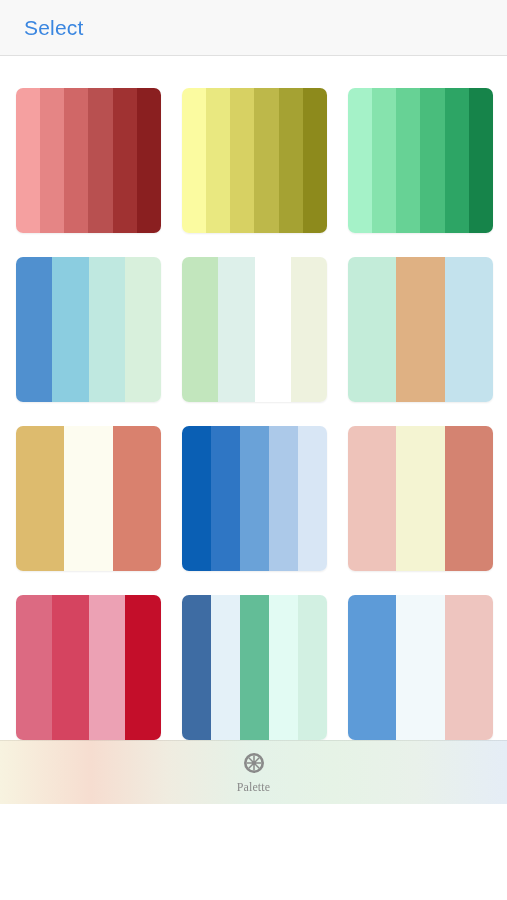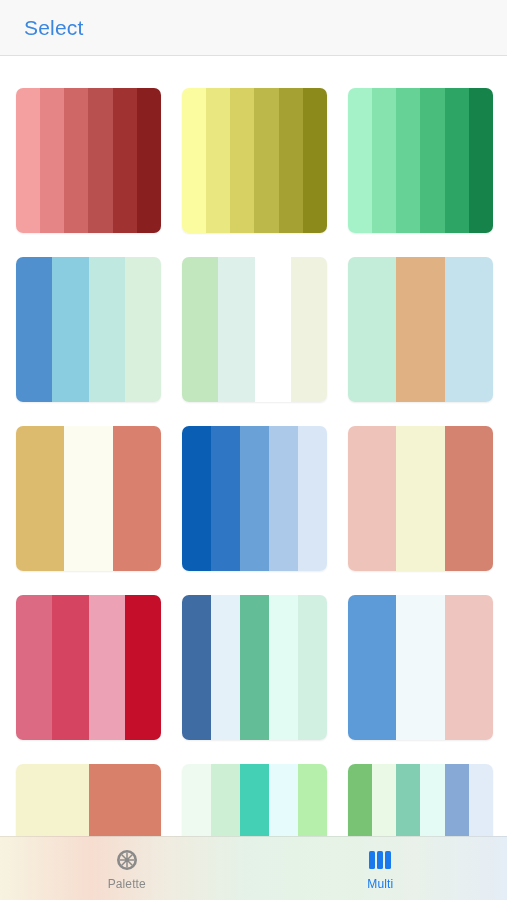--- a/index.html
+++ b/index.html
@@ -4,21 +4,21 @@
 <style>
   * { margin:0; padding:0; box-sizing:border-box; }
   html, body {
     width:507px; height:900px;
     font-family:"Liberation Sans", sans-serif;
     background:#ffffff;
     overflow:hidden;
   }
   #app {
     position:relative;
-    width:507px; height:900px;
+    width:507px; height:804px;
     display:flex; flex-direction:column;
     background:#404040;
   }
 
   
   .navbar {
     height:56px; flex:0 0 56px;
     background:#f8f8f8;
     border-bottom:1px solid #e0e0e0;
     display:flex; align-items:center;
@@ -82,20 +82,21 @@
     align-items:center;
     justify-content:center;
     gap:4px;
     cursor:pointer;
     height:100%;
   }
   .tab-icon { height:26px; display:flex; align-items:center; justify-content:center; }
   .tab-label {
     font-size:12px;
     letter-spacing:0.1px;
+    font-family:Liberation Serif, serif;
   }
   .tab.inactive .tab-label { color:#8a8a8a; }
   .tab.active   .tab-label { color:#1a7aed; }
 </style>
 </head>
 <body>
 
 <div id="app">
 
   <div class="navbar">
@@ -215,28 +216,16 @@
               <line x1="4.6" y1="12" x2="19.4" y2="12"></line>
               <line x1="6.8" y1="6.8" x2="17.2" y2="17.2"></line>
               <line x1="17.2" y1="6.8" x2="6.8" y2="17.2"></line>
             </g>
           </g>
         </svg>
       </span>
       <span class="tab-label">Palette</span>
     </div>
 
-    <div class="tab active">
-      <span class="tab-icon">
-        <svg width="26" height="24" viewBox="0 0 26 24">
-          <g fill="#1a7aed">
-            <rect x="2" y="3" width="6" height="18" rx="1.6"></rect>
-            <rect x="10" y="3" width="6" height="18" rx="1.6"></rect>
-            <rect x="18" y="3" width="6" height="18" rx="1.6"></rect>
-          </g>
-        </svg>
-      </span>
-      <span class="tab-label">Multi</span>
-    </div>
 
 
   </div>
 </div>
 
 </body></html>

